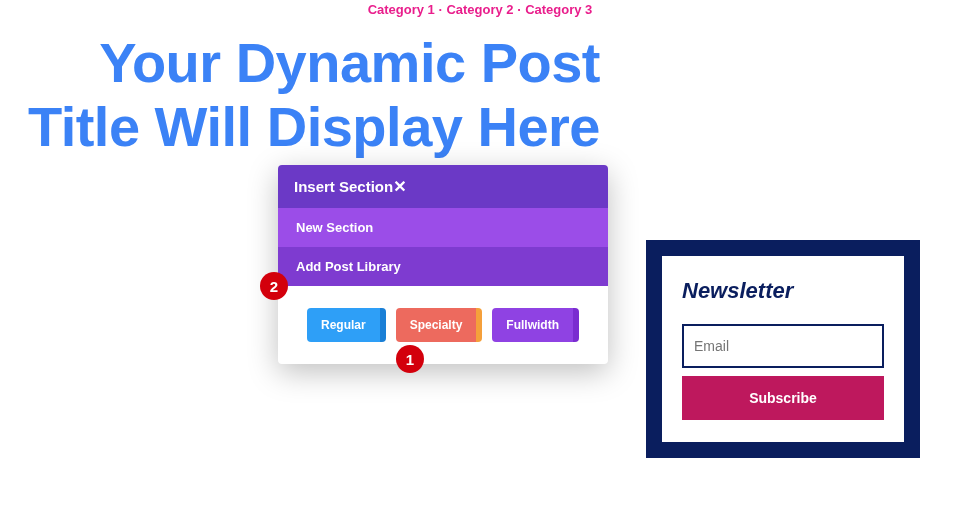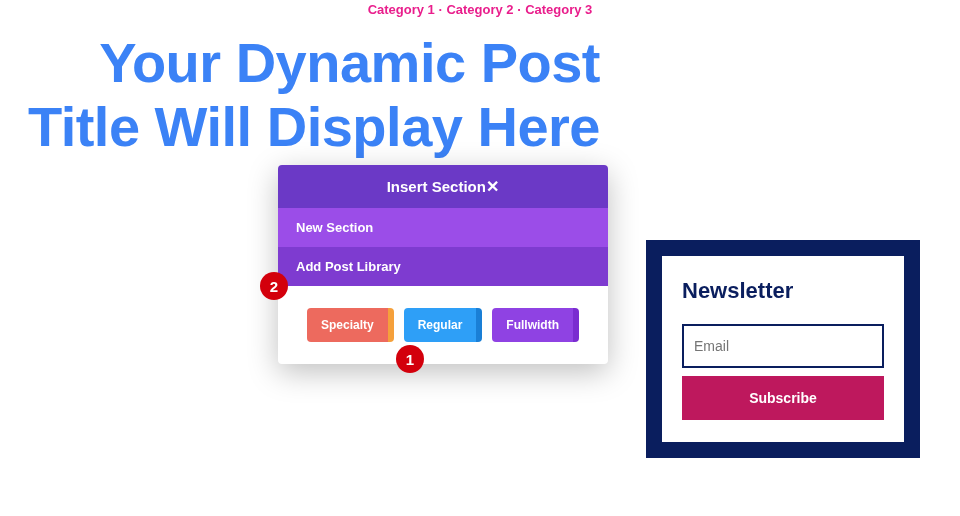--- a/index.html
+++ b/index.html
@@ -36,21 +36,21 @@
     background: #fff;
     border-radius: 4px;
     box-shadow: 0 8px 30px rgba(0,0,0,0.25);
     z-index: 10;
   }
   .popup-header {
     background: #6b39c6;
     color: #fff;
     padding: 12px 16px;
     display: flex;
-    justify-content: center;
+    justify-content: flex-start;
     align-items: center;
     font-weight: 600;
     font-size: 15px;
     border-radius: 4px 4px 0 0;
   }
   .close-x {
     cursor: pointer;
     font-size: 16px;
   }
   .popup-tabs {
@@ -137,20 +137,21 @@
   }
   .newsletter-inner {
     background: #fff;
     padding: 22px 20px 22px 20px;
   }
   .newsletter-title {
     color: #0a1e5e;
     font-size: 22px;
     font-weight: 800;
     margin-bottom: 20px;
+    font-style: italic;
   }
   .email-input {
     width: 100%;
     border: 2px solid #0a1e5e;
     padding: 12px 10px;
     font-size: 14px;
     color: #555;
     background: #fff;
   }
   .subscribe-btn {
@@ -175,26 +176,26 @@
 <div class="insert-popup">
   <div class="popup-header">
     <span>Insert Section</span>
     <span class="close-x">✕</span>
   </div>
   <div class="popup-tabs">
     <div class="popup-tab active">New Section</div>
     <div class="popup-tab">Add Post Library</div>
   </div>
   <div class="popup-body">
+    <div class="section-btn btn-regular">
+      <span class="main">Regular</span>
+      <span class="edge"></span>
+    </div>
     <div class="section-btn btn-specialty">
       <span class="main">Specialty</span>
-      <span class="edge"></span>
-    </div>
-    <div class="section-btn btn-regular">
-      <span class="main">Regular</span>
       <span class="edge"></span>
     </div>
     <div class="section-btn btn-fullwidth">
       <span class="main">Fullwidth</span>
       <span class="edge"></span>
     </div>
   </div>
 </div>
 
 <div class="add-circle">+</div>

